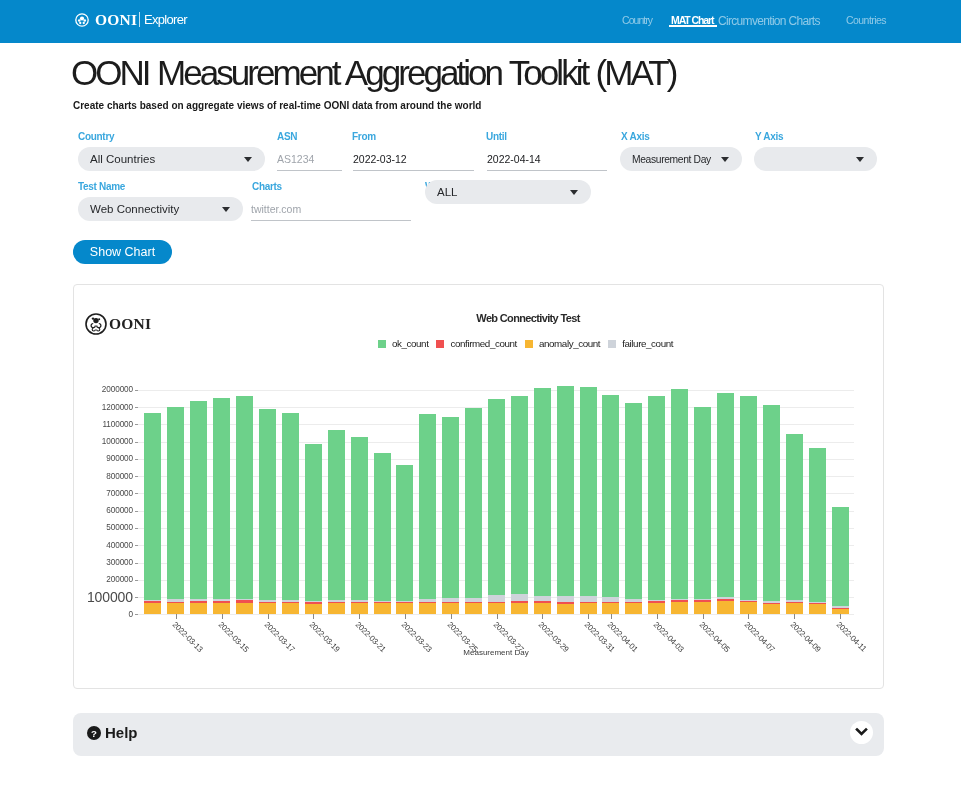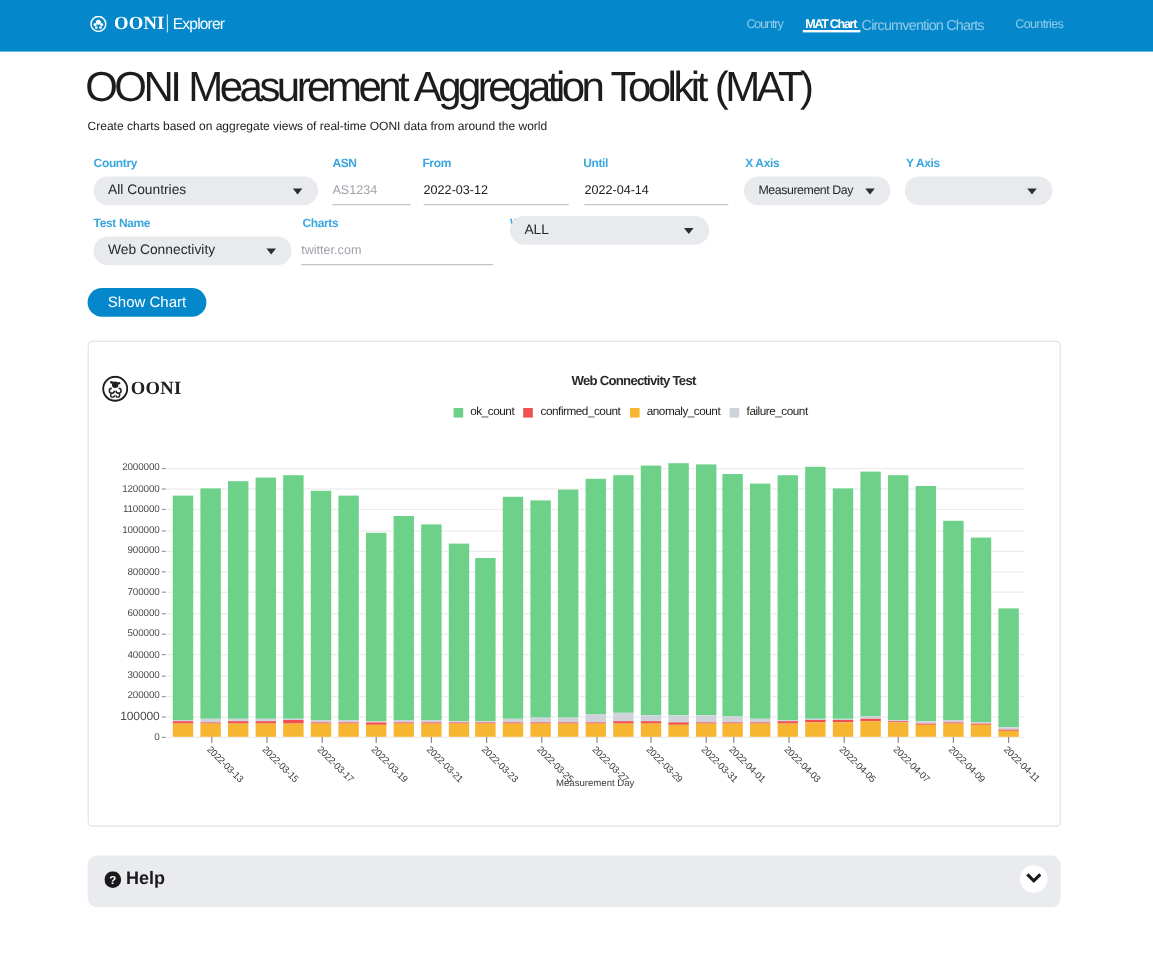--- a/index.html
+++ b/index.html
@@ -23,21 +23,21 @@
 <div class="abs" style="left:95px;top:11px;font-family:'Liberation Serif',serif;font-weight:bold;font-size:15.5px;color:#fff;letter-spacing:0.2px">OONI</div>
 <div class="abs" style="left:138.5px;top:12px;width:1.2px;height:15px;background:rgba(255,255,255,0.75)"></div>
 <div class="abs" style="left:144px;top:12px;font-size:13px;color:#fff;letter-spacing:-0.7px;font-weight:400">Explorer</div>
 <div class="abs" style="left:622px;top:13.5px;font-size:10.5px;letter-spacing:-0.95px;color:rgba(255,255,255,0.55)">Country</div>
 <div class="abs" style="left:671px;top:13.5px;font-size:10.5px;letter-spacing:-1.1px;color:#fff;font-weight:bold">MAT Chart</div>
 <div class="abs" style="left:669px;top:25px;width:48px;height:2px;background:#fff"></div>
 <div class="abs" style="left:718px;top:13.5px;font-size:12px;letter-spacing:-0.68px;color:rgba(255,255,255,0.55)">Circumvention Charts</div>
 <div class="abs" style="left:846px;top:13.5px;font-size:10.5px;letter-spacing:-0.55px;color:rgba(255,255,255,0.55)">Countries</div>
 
 <div class="abs" style="left:71px;top:53px;font-size:35px;color:#1c1c1c;font-weight:400;letter-spacing:-2.95px;word-spacing:1.5px">OONI Measurement Aggregation Toolkit (MAT)</div>
-<div class="abs" style="left:73px;top:100px;font-size:10px;font-weight:normal;color:#1a1a1a">Create charts based on aggregate views of real-time OONI data from around the world</div>
+<div class="abs" style="left:73px;top:100px;font-size:10px;font-weight:bold;color:#1a1a1a">Create charts based on aggregate views of real-time OONI data from around the world</div>
 
 <div class="lbl" style="left:78px;top:131px">Country</div>
 <div class="lbl" style="left:277px;top:131px">ASN</div>
 <div class="lbl" style="left:352px;top:131px">From</div>
 <div class="lbl" style="left:486px;top:131px">Until</div>
 <div class="lbl" style="left:621px;top:131px">X Axis</div>
 <div class="lbl" style="left:755px;top:131px">Y Axis</div>
 
 <div class="sel" style="left:78px;top:147px;width:187px">All Countries<span class="caret"></span></div>
 <div class="inp" style="left:277px;top:147px;width:65px;color:#9fa4ab">AS1234</div>
@@ -79,21 +79,21 @@
 <span style="width:8px;height:8px;background:#f7b632;display:inline-block;margin:0 6px 0 8px"></span>anomaly_count
 <span style="width:8px;height:8px;background:#ced3da;display:inline-block;margin:0 6px 0 8px"></span>failure_count
 </div>
   </div>
 
 <div style="position:absolute;left:137px;top:614.3px;width:717px;height:1px;background:#ececec"></div>
 <div style="position:absolute;left:135px;top:614.3px;width:3px;height:1px;background:#999"></div>
 <div style="position:absolute;left:40px;top:609.8px;width:93px;text-align:right;font-size:8.2px;color:#4a4a4a;line-height:9px;letter-spacing:-0.1px">0</div>
 <div style="position:absolute;left:137px;top:597.0px;width:717px;height:1px;background:#ececec"></div>
 <div style="position:absolute;left:135px;top:597.0px;width:3px;height:1px;background:#999"></div>
-<div style="position:absolute;left:40px;top:592.5px;width:93px;text-align:right;font-size:10px;color:#4a4a4a;line-height:9px;letter-spacing:-0.1px">100000</div>
+<div style="position:absolute;left:40px;top:592.5px;width:93px;text-align:right;font-size:14px;color:#4a4a4a;line-height:9px;letter-spacing:-0.1px">100000</div>
 <div style="position:absolute;left:137px;top:579.8px;width:717px;height:1px;background:#ececec"></div>
 <div style="position:absolute;left:135px;top:579.8px;width:3px;height:1px;background:#999"></div>
 <div style="position:absolute;left:40px;top:575.3px;width:93px;text-align:right;font-size:8.2px;color:#4a4a4a;line-height:9px;letter-spacing:-0.1px">200000</div>
 <div style="position:absolute;left:137px;top:562.5px;width:717px;height:1px;background:#ececec"></div>
 <div style="position:absolute;left:135px;top:562.5px;width:3px;height:1px;background:#999"></div>
 <div style="position:absolute;left:40px;top:558.0px;width:93px;text-align:right;font-size:8.2px;color:#4a4a4a;line-height:9px;letter-spacing:-0.1px">300000</div>
 <div style="position:absolute;left:137px;top:545.2px;width:717px;height:1px;background:#ececec"></div>
 <div style="position:absolute;left:135px;top:545.2px;width:3px;height:1px;background:#999"></div>
 <div style="position:absolute;left:40px;top:540.7px;width:93px;text-align:right;font-size:8.2px;color:#4a4a4a;line-height:9px;letter-spacing:-0.1px">400000</div>
 <div style="position:absolute;left:137px;top:527.9px;width:717px;height:1px;background:#ececec"></div>

